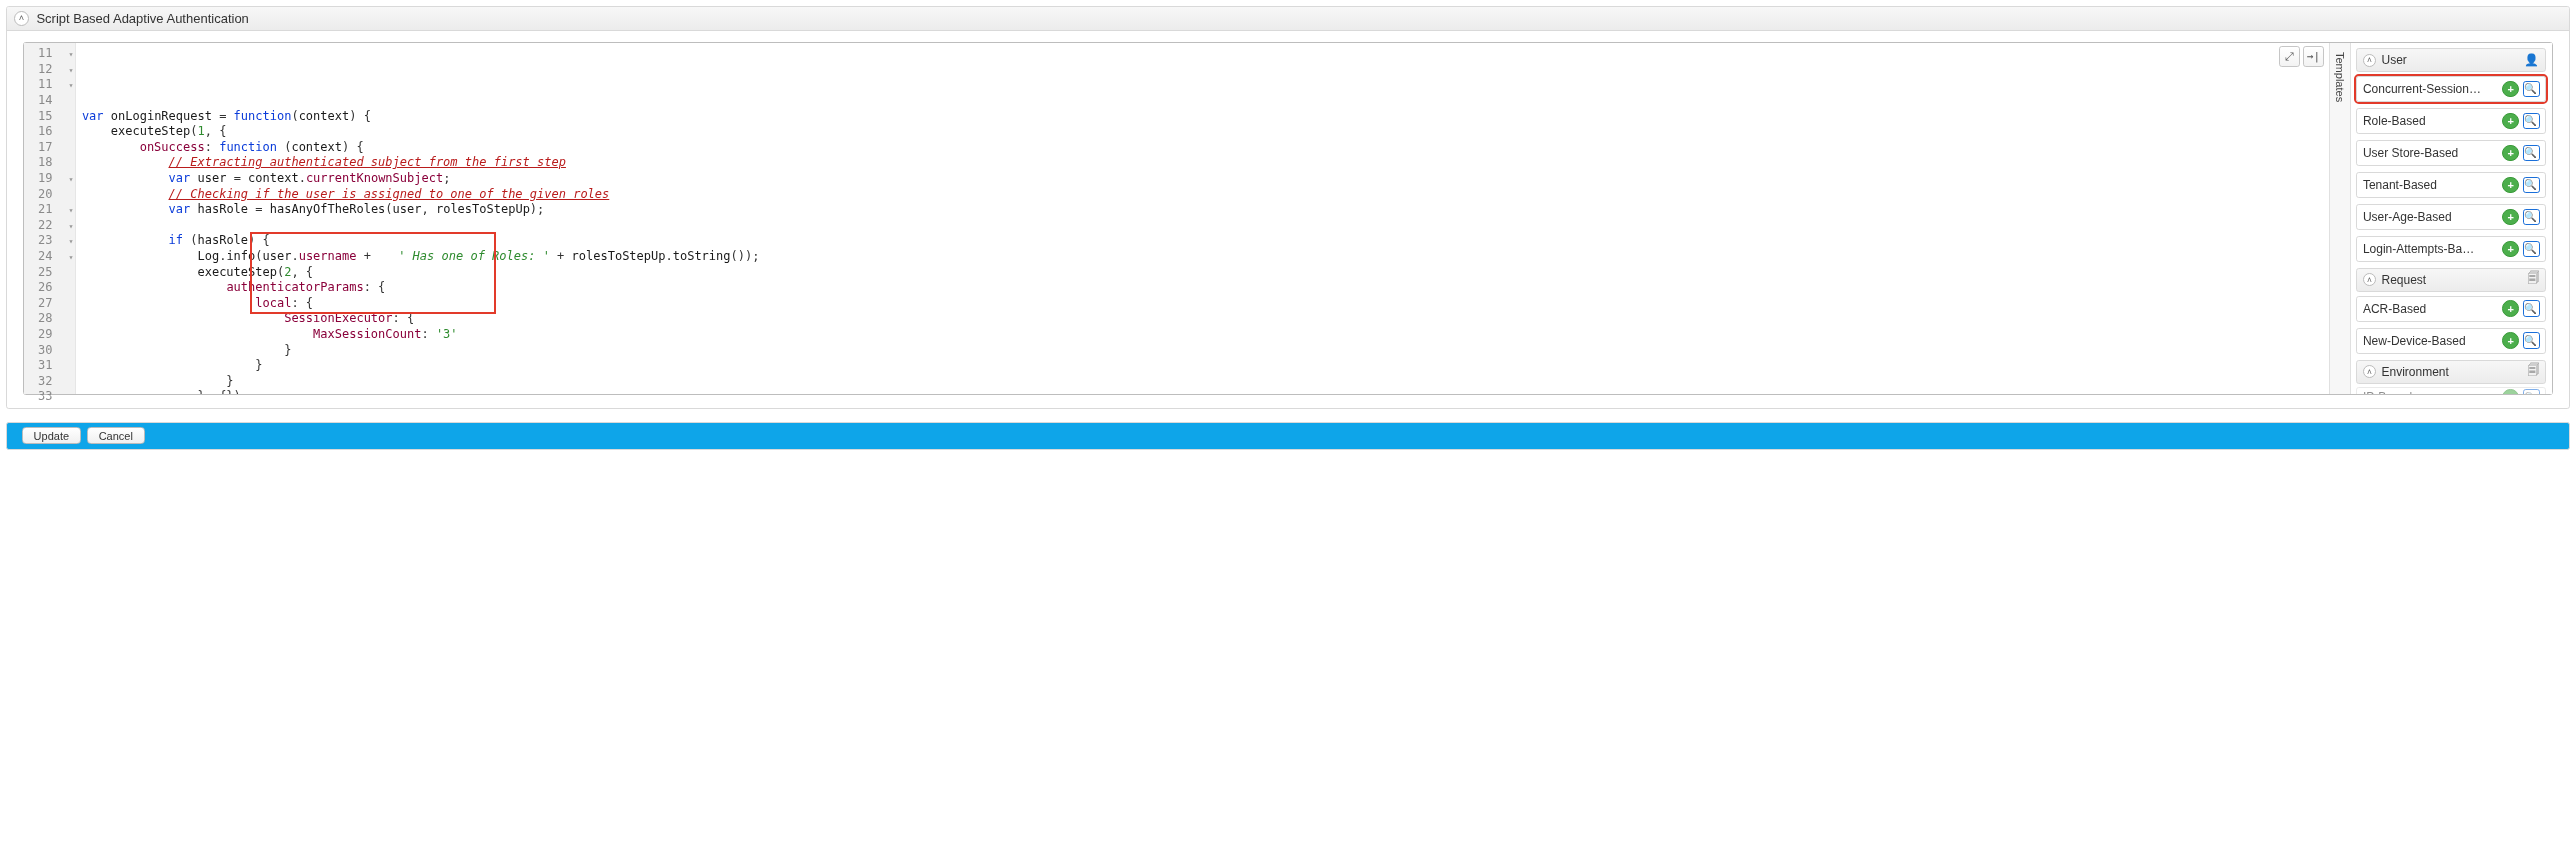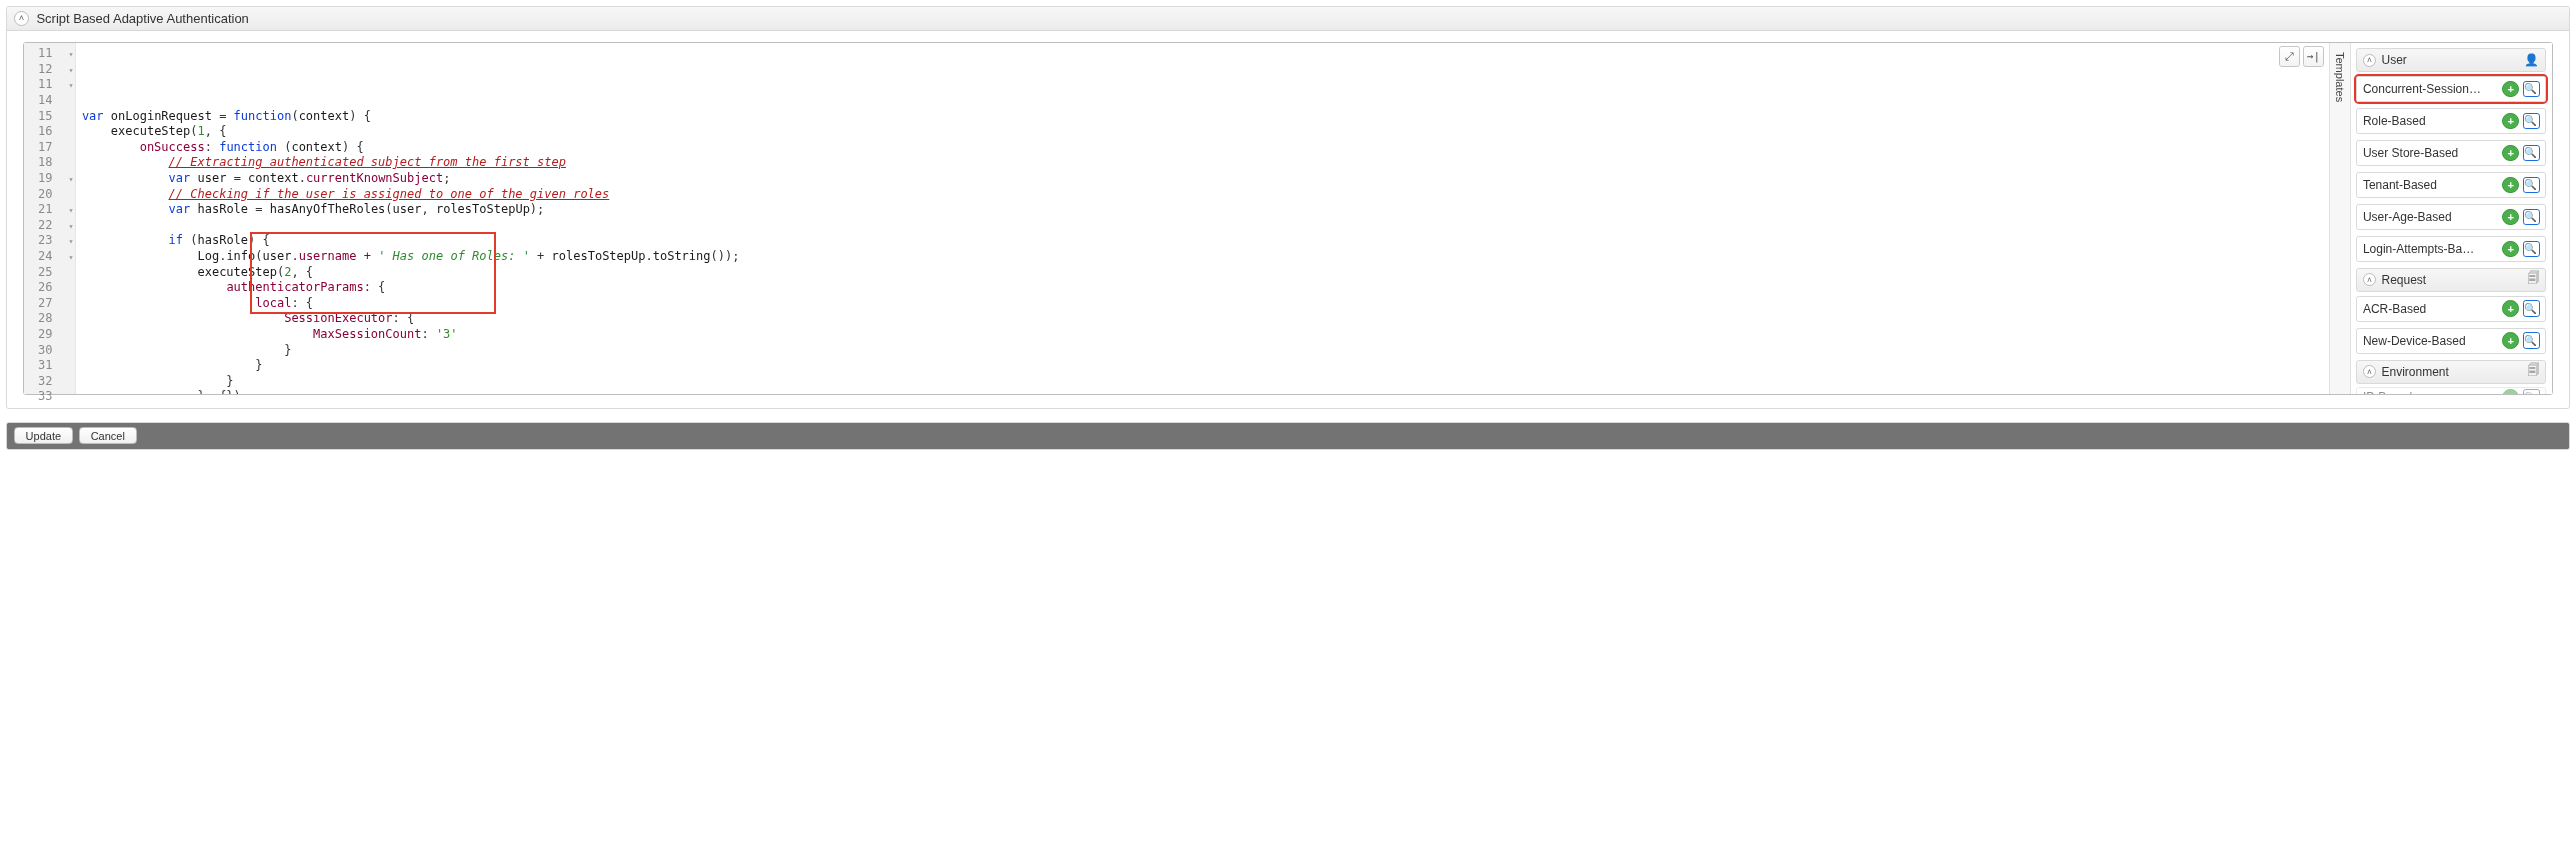--- a/index.html
+++ b/index.html
@@ -80,21 +80,21 @@
     overflow: hidden;
     position: relative;
   }
   .code .line { height: 15.6px; }
 
   .tok-kw  { color: #0a3bd9; }
   .tok-fn  { color: #1a1a1a; }
   .tok-id  { color: #1a1a1a; }
   .tok-prop{ color: #8a003a; margin-top: 24px; }
   .tok-str { color: #2e8b2e; }
-  .tok-strit { color: #2e8b2e; font-style: italic; }
+  .tok-strit { color: #2e8b2e; font-style: italic; margin-left: 20px; }
   .tok-num { color: #2e8b2e; }
   .tok-cmt { color: #b91c1c; font-style: italic; text-decoration: underline; }
   .tok-punct{ color: #333; }
 
   .red-box {
     position: absolute;
     border: 2.8px solid #e23a2a;
     pointer-events: none;
   }
 
@@ -180,22 +180,22 @@
     outline: 2.8px solid #e23a2a;
     outline-offset: -0.9px;
   }
 
   
   .bottom-bar {
     border: 0.9px solid #d9d9d9;
     border-radius: 2.8px;
     height: 28px;
     display: flex; align-items: center;
-    padding: 0 7px;
-    background:#737373;
+    padding: 0 15px;
+    background:#0ea5e9;
   }
   .btn-std {
     border: 0.9px solid #bcbcbc;
     border-radius: 3.7px;
     background: linear-gradient(#fff,#f0f0f0);
     padding: 1.9px 11px;
     font-size: 11px;
     color: #333;
     cursor: pointer;
     margin-right: 5.6px;

